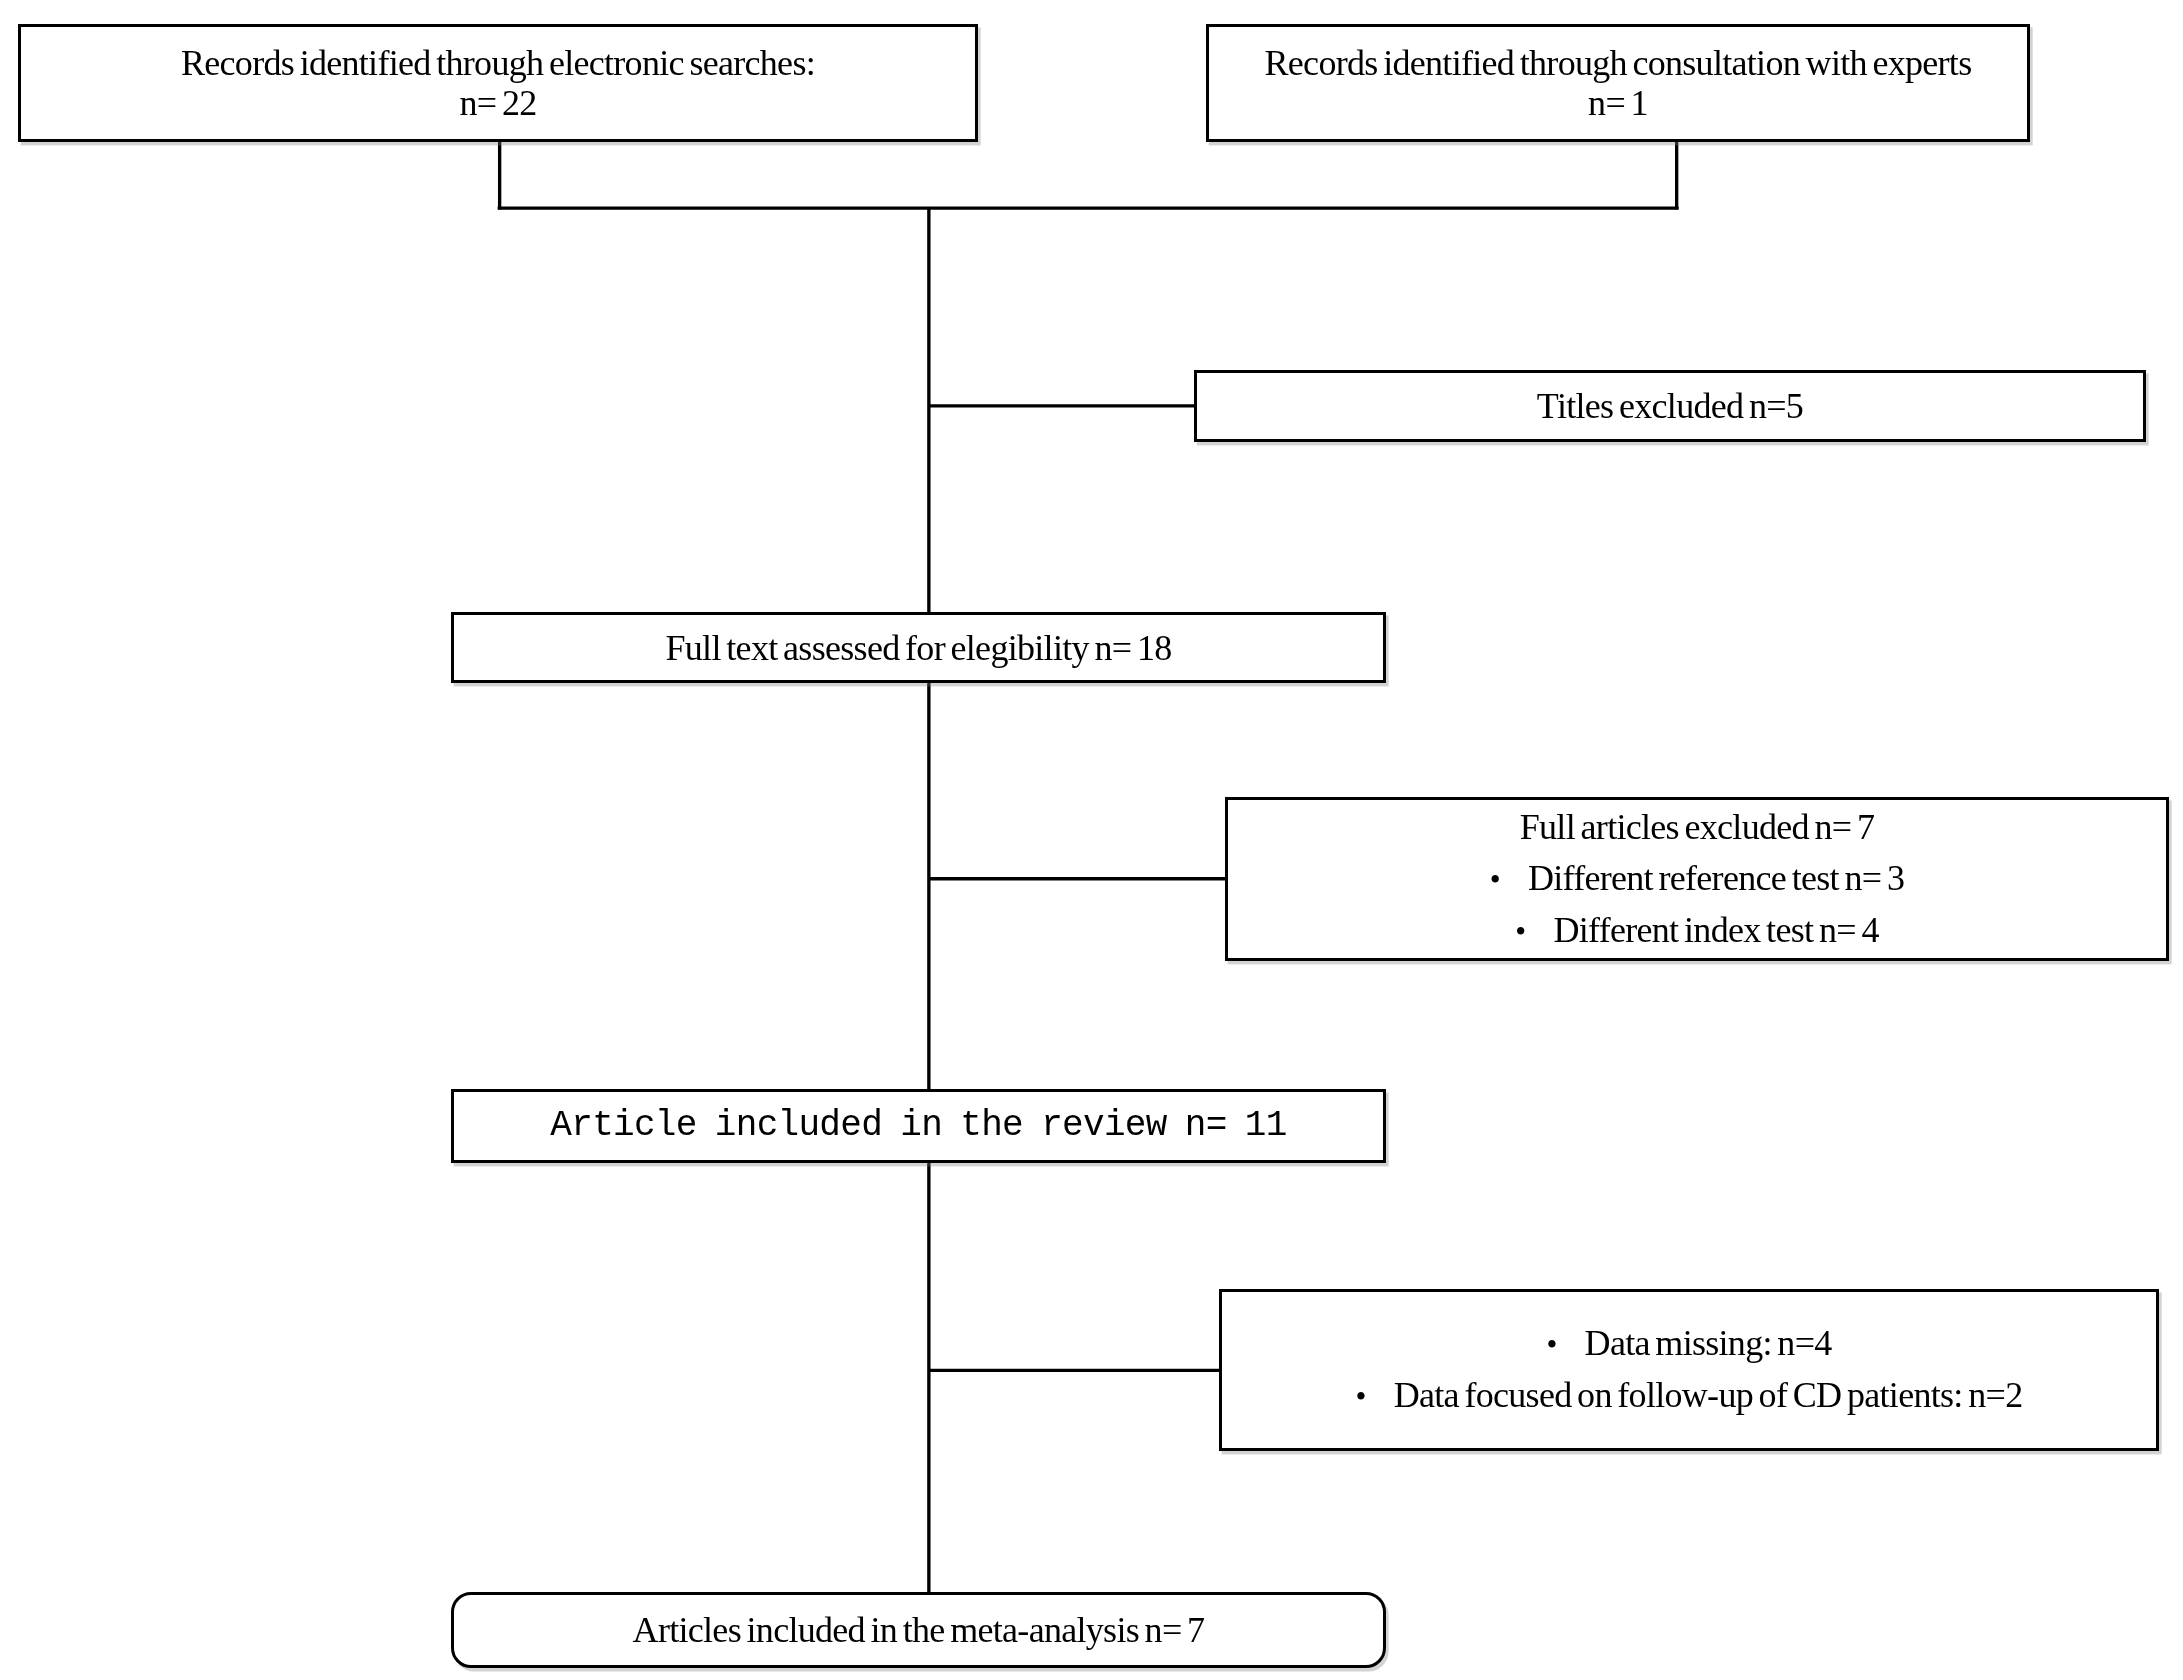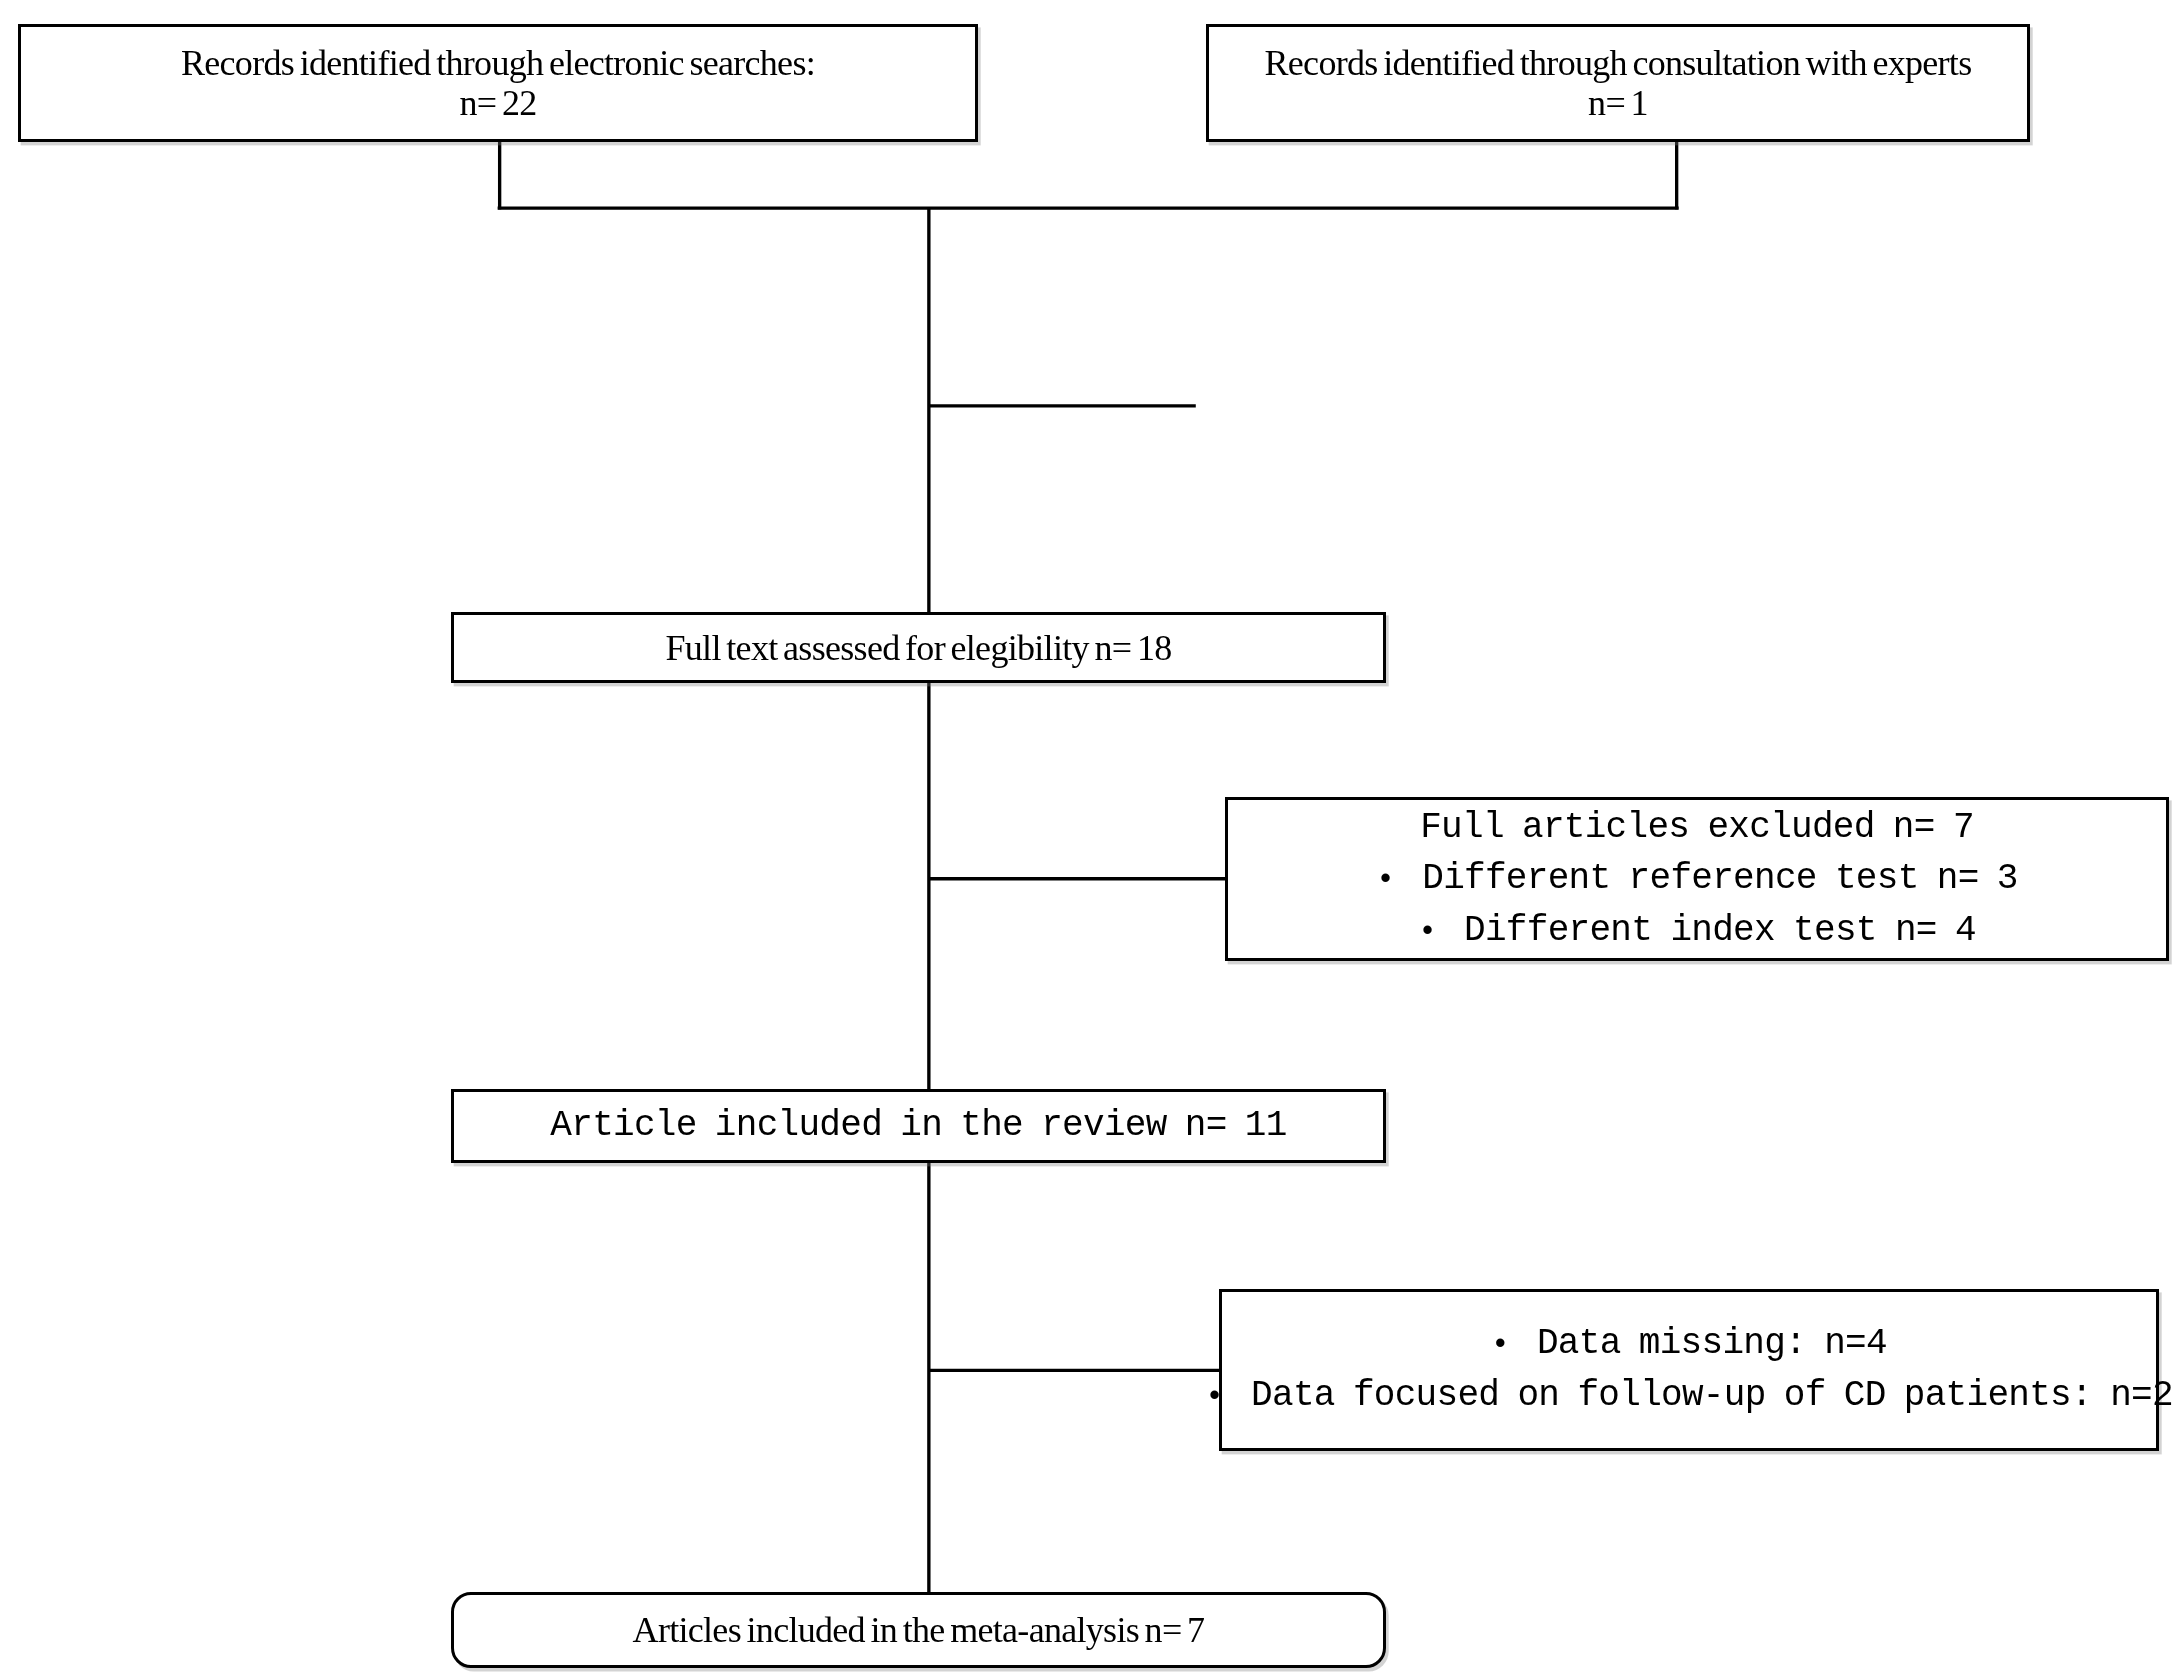--- a/index.html
+++ b/index.html
@@ -40,21 +40,21 @@
     flex-direction: column;
     align-items: center;
     justify-content: center;
     text-align: left;
     font-size: 36px;
     letter-spacing: -0.7px;
     word-spacing: -2.7px;
     padding: 0 13.4px;
   }
   .fbox .line { line-height: 40px; white-space: nowrap; }
-  .fbox.multi .line { line-height: 51px; font-family: Liberation Mono, monospace; }
+  .fbox.multi .line { line-height: 51px; }
   .bullet-line { display: flex; align-items: baseline; justify-content: center; }
   .bullet-glyph { margin-right: 28px; font-size: 31px; }
 
   
   #box-electronic      { left: 18px;   top: 23.5px;   width: 960px; height: 118px; }
   #box-experts         { left: 1206px; top: 23.5px;   width: 824px; height: 118px; }
   #box-titles          { left: 1194px; top: 370px;  width: 952px; height: 72px; }
   #box-fulltext        { left: 451px;  top: 612px;  width: 935px; height: 71px; }
   #box-articles-excl   { left: 1225px; top: 797px; width: 944px; height: 164px; }
   #box-review          { left: 451px;  top: 1089px; width: 935px; height: 74px; font-family: Liberation Mono, monospace; }
@@ -81,20 +81,23 @@
   <div class="fbox" id="box-electronic">
     <div class="line">Records identified through electronic searches:</div>
     <div class="line">n= 22</div>
   </div>
 
   <div class="fbox" id="box-experts">
     <div class="line">Records identified through consultation with experts</div>
     <div class="line">n= 1</div>
   </div>
 
+  <div class="fbox" id="box-titles">
+    <div class="line">Titles excluded n=5</div>
+  </div>
 
   <div class="fbox" id="box-fulltext">
     <div class="line">Full text assessed for elegibility n= 18</div>
   </div>
 
   <div class="fbox multi" id="box-articles-excl">
     <div class="line">Full articles excluded n= 7</div>
     <div class="line bullet-line">
       <span class="bullet-glyph">•</span>
       <span>Different reference test n= 3</span>

